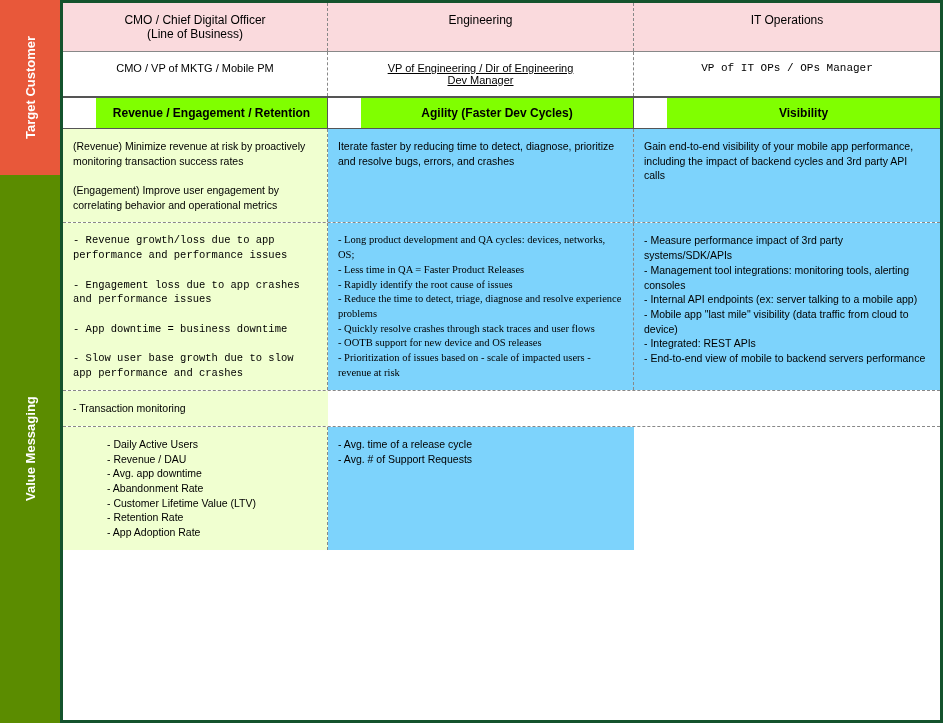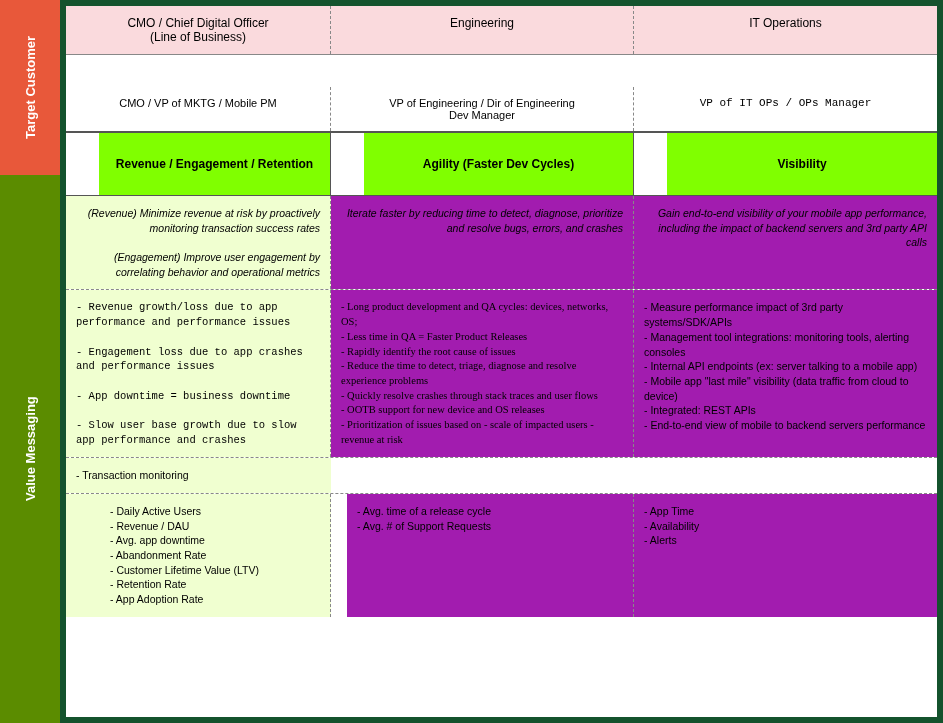--- a/index.html
+++ b/index.html
@@ -52,21 +52,21 @@
       align-items: center;
       justify-content: center;
       flex: 1;
     }
 
     
     .main-content {
       flex: 1;
       display: flex;
       flex-direction: column;
-      border: 6px solid #14532d;
+      border: 3px solid #14532d;
     }
 
     
     .target-customer-section {
       background: #fff;
       border-bottom: 2px solid #555;
     }
 
     
     .header-row {
@@ -82,21 +82,20 @@
       background: #FADADD;
       border-right: 1px dashed #888;
     }
     .header-cell:last-child { border-right: none; }
 
     
     .sub-row {
       display: grid;
       grid-template-columns: 265px 1fr 1fr;
       border-bottom: 1px dashed #888;
-      margin-top: 32px;
     }
     .sub-row:last-child { border-bottom: none; }
 
     .sub-cell {
       padding: 10px;
       text-align: center;
       font-size: 11px;
       background: #fff;
       border-right: 1px dashed #888;
     }
@@ -108,21 +107,21 @@
     }
 
     
     .col-headers-row {
       display: grid;
       grid-template-columns: 265px 1fr 1fr;
       border-bottom: 1px solid #555;
     }
 
     .col-header-cell {
-      padding: 24px 10px;
+      padding: 8px 10px;
       text-align: center;
       font-weight: bold;
       font-size: 12px;
       background: #80FF00;
       border-right: 1px solid #555;
       color: #000;
       margin-left: 33px;
     }
     .col-header-cell:last-child { border-right: none; }
 
@@ -133,27 +132,25 @@
       border-bottom: 1px dashed #888;
     }
     .content-row:last-child { border-bottom: none; }
 
     .content-cell {
       padding: 10px;
       font-size: 10.5px;
       line-height: 1.4;
       vertical-align: top;
       border-right: 1px dashed #888;
-      background: #a21caf;
+      background: #7dd3fc;
     }
     .content-cell:last-child { border-right: none; }
 
     .content-cell.italic-text {
-      font-style: italic;
-      text-align: right;
     }
 
     .light-green-bg {
       background: #F0FFD0;
     }
   </style>
 </head>
 <body>
 
 <div class="outer-wrapper">
@@ -173,41 +170,41 @@
 
       <div class="header-row">
         <div class="header-cell" style="white-space:pre-line;">CMO / Chief Digital Officer
 (Line of Business)</div>
         <div class="header-cell">Engineering</div>
         <div class="header-cell">IT Operations</div>
       </div>
 
       <div class="sub-row">
         <div class="sub-cell">CMO / VP of MKTG / Mobile PM</div>
-        <div class="sub-cell" style="white-space:pre-line;">VP of Engineering / Dir of Engineering
+        <div class="sub-cell" style="white-space:pre-line;text-decoration:underline;">VP of Engineering / Dir of Engineering
 Dev Manager</div>
         <div class="sub-cell">VP of IT OPs / OPs Manager</div>
       </div>
 
     </div>
 
     <div class="value-messaging-section">
 
       <div class="col-headers-row">
         <div class="col-header-cell">Revenue / Engagement / Retention</div>
         <div class="col-header-cell">Agility (Faster Dev Cycles)</div>
         <div class="col-header-cell">Visibility</div>
       </div>
 
       <div class="content-row">
         <div class="content-cell light-green-bg italic-text" style="white-space:pre-line;">(Revenue) Minimize revenue at risk by proactively monitoring transaction success rates
 
 (Engagement) Improve user engagement by correlating behavior and operational metrics</div>
         <div class="content-cell italic-text">Iterate faster by reducing time to detect, diagnose, prioritize and resolve bugs, errors, and crashes</div>
-        <div class="content-cell italic-text">Gain end-to-end visibility of your mobile app performance, including the impact of backend servers and 3rd party API calls</div>
+        <div class="content-cell italic-text">Gain end-to-end visibility of your mobile app performance, including the impact of backend cycles and 3rd party API calls</div>
       </div>
 
       <div class="content-row">
         <div class="content-cell light-green-bg" style="white-space:pre-line;font-family:Liberation Mono, monospace;">- Revenue growth/loss due to app performance and performance issues
 
 - Engagement loss due to app crashes and performance issues
 
 - App downtime = business downtime
 
 - Slow user base growth due to slow app performance and crashes</div>
@@ -231,22 +228,19 @@
       </div>
 
       <div class="content-row">
         <div class="content-cell light-green-bg" style="white-space:pre-line;padding-left:44px;">- Daily Active Users
 - Revenue / DAU
 - Avg. app downtime
 - Abandonment Rate
 - Customer Lifetime Value (LTV)
 - Retention Rate
 - App Adoption Rate</div>
-        <div class="content-cell" style="white-space:pre-line;margin-left:16px;">- Avg. time of a release cycle
+        <div class="content-cell" style="white-space:pre-line;">- Avg. time of a release cycle
 - Avg. # of Support Requests</div>
-        <div class="content-cell" style="white-space:pre-line;">- App Time
-- Availability
-- Alerts</div>
       </div>
     </div>
 
   </div>
 </div>
 
 </body></html>

